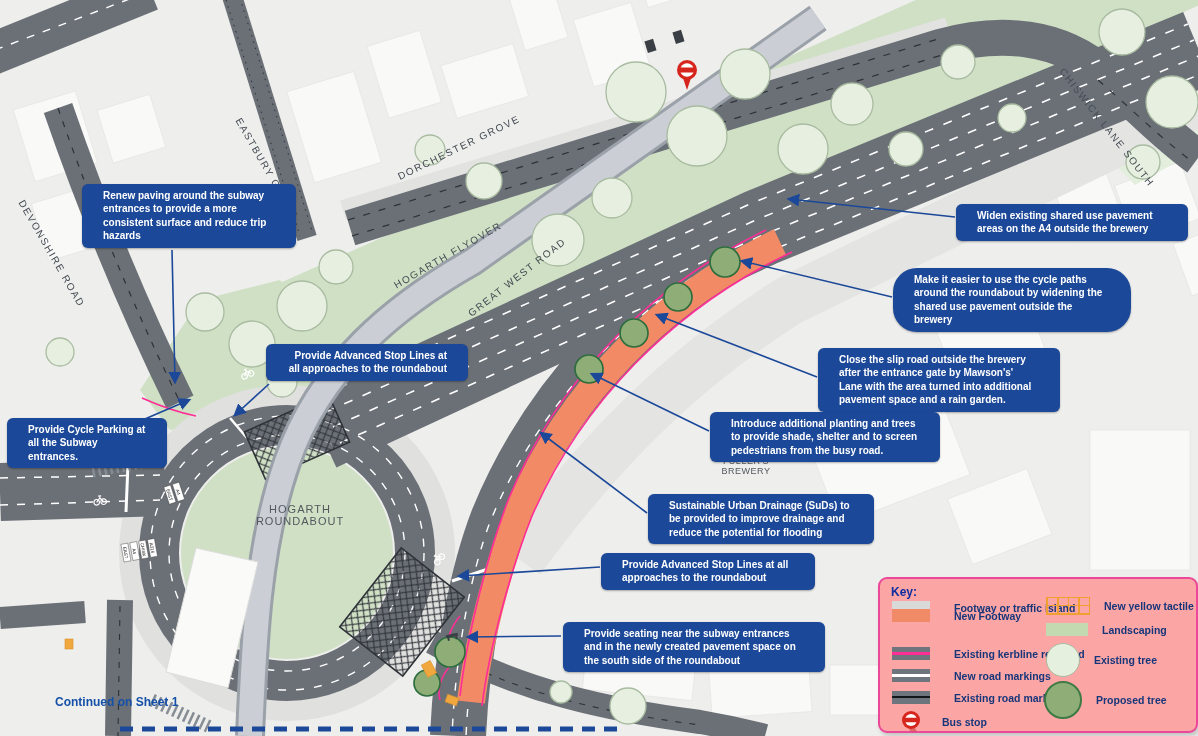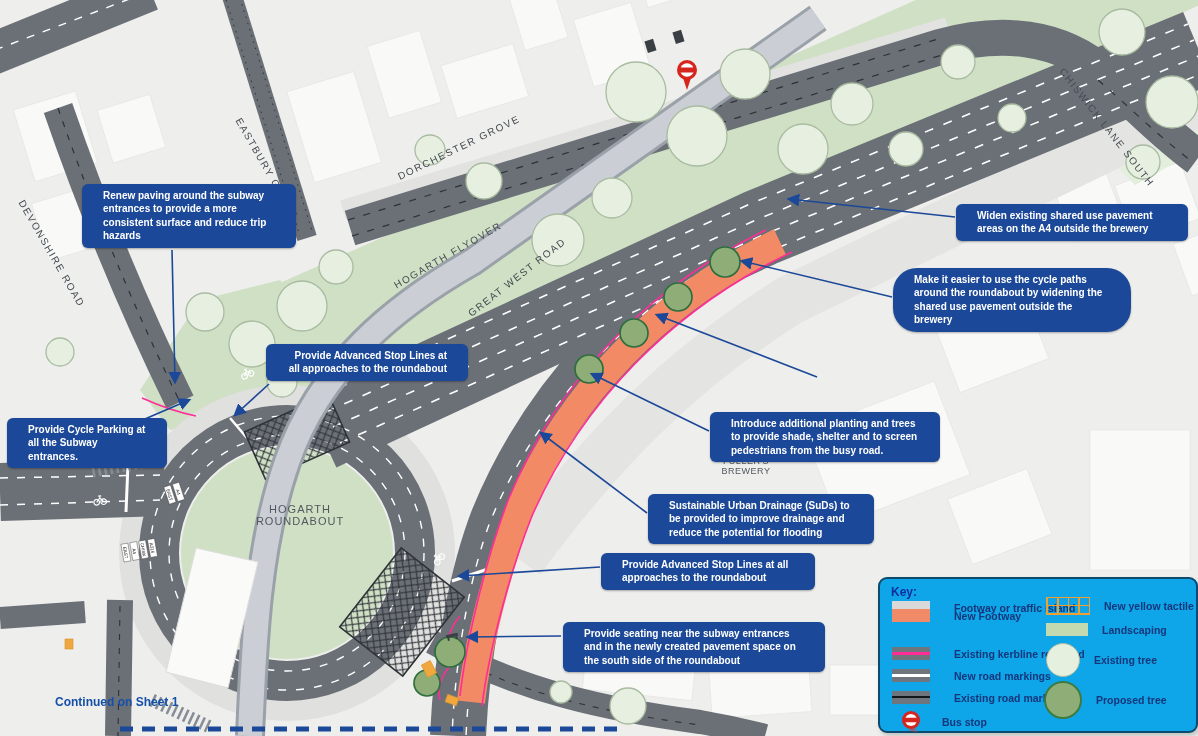--- a/index.html
+++ b/index.html
@@ -30,22 +30,22 @@
   .rl-dorchester{left:396px;top:172px;transform:rotate(-26deg);}
   .rl-flyover{left:392px;top:281px;transform:rotate(-30deg);}
   .rl-greatwest{left:466px;top:310px;transform:rotate(-38deg);}
   .rl-chiswick{left:1066px;top:66px;transform:rotate(52deg);}
   .place-label{position:absolute;color:#53585e;text-align:center;white-space:pre-line;}
   .pl-roundabout{left:230px;top:503px;width:140px;font-size:11px;letter-spacing:1px;}
   .pl-brewery{left:700px;top:456px;width:92px;font-size:9px;letter-spacing:.5px;}
   .continued-note{position:absolute;left:55px;top:695px;color:#1450a8;font-size:12px;font-weight:bold;}
 
   
-  .legend{position:absolute;left:878px;top:577px;width:316px;height:152px;background:#0ea5e9;
-          border:2px solid #0c4a6e;border-radius:9px;box-shadow:2px 3px 4px rgba(0,0,0,.18);}
+  .legend{position:absolute;left:878px;top:577px;width:316px;height:152px;background:#fca5a5;
+          border:2px solid #ec4899;border-radius:9px;box-shadow:2px 3px 4px rgba(0,0,0,.18);}
   .legend-title{position:absolute;left:11px;top:6px;color:#0d2ea0;font-size:12px;font-weight:bold;}
   .legend .lrow{position:absolute;display:flex;align-items:center;}
   .legend .lbl{color:#16367a;font-size:10.5px;font-weight:bold;margin-left:24px;}
   .legend .rlbl{margin-left:14px;}
   .sw{width:38px;height:13px;flex:0 0 auto;}
   .sw-footway{background:#d9d9d9;}
   .sw-newfootway{background:#f08a67;}
   .sw-kerb{background:linear-gradient(#6f757c 0 40%,#ff2d96 40% 58%,#6f757c 58% 100%);}
   .sw-newmark{background:linear-gradient(#6f757c 0 40%,#ffffff 40% 60%,#6f757c 60% 100%);}
   .sw-existmark{background:linear-gradient(#6f757c 0 42%,#14171a 42% 56%,#6f757c 56% 100%);}
@@ -312,20 +312,21 @@
   <div class="road-label rl-chiswick">CHISWICK LANE SOUTH</div>
   <div class="place-label pl-roundabout">HOGARTH
 ROUNDABOUT</div>
   <div class="place-label pl-brewery">FULLER'S
 BREWERY</div>
   <div class="continued-note">Continued on Sheet 1</div>
 
   <div class="callout c-renew">Renew paving around the subway entrances to provide a more consistent surface and reduce trip hazards</div>
   <div class="callout c-widen">Widen existing shared use pavement areas on the A4 outside the brewery</div>
   <div class="callout c-easier">Make it easier to use the cycle paths around the roundabout by widening the shared use pavement outside the brewery</div>
+  <div class="callout c-slip">Close the slip road outside the brewery after the entrance gate by Mawson's' Lane with the area turned into additional pavement space and a rain garden.</div>
   <div class="callout c-plant">Introduce additional planting and trees to provide shade, shelter and to screen pedestrians from the busy road.</div>
   <div class="callout c-suds">Sustainable Urban Drainage (SuDs) to be provided to improve drainage and reduce the potential for flooding</div>
   <div class="callout c-asl-s">Provide Advanced Stop Lines at all approaches to the roundabout</div>
   <div class="callout c-seat">Provide seating near the subway entrances and in the newly created pavement space on the south side of the roundabout</div>
   <div class="callout c-asl-n">Provide Advanced Stop Lines at all approaches to the roundabout</div>
   <div class="callout c-cycle">Provide Cycle Parking at all the Subway entrances.</div>
 
   <div class="legend">
     <div class="legend-title">Key:</div>
 

